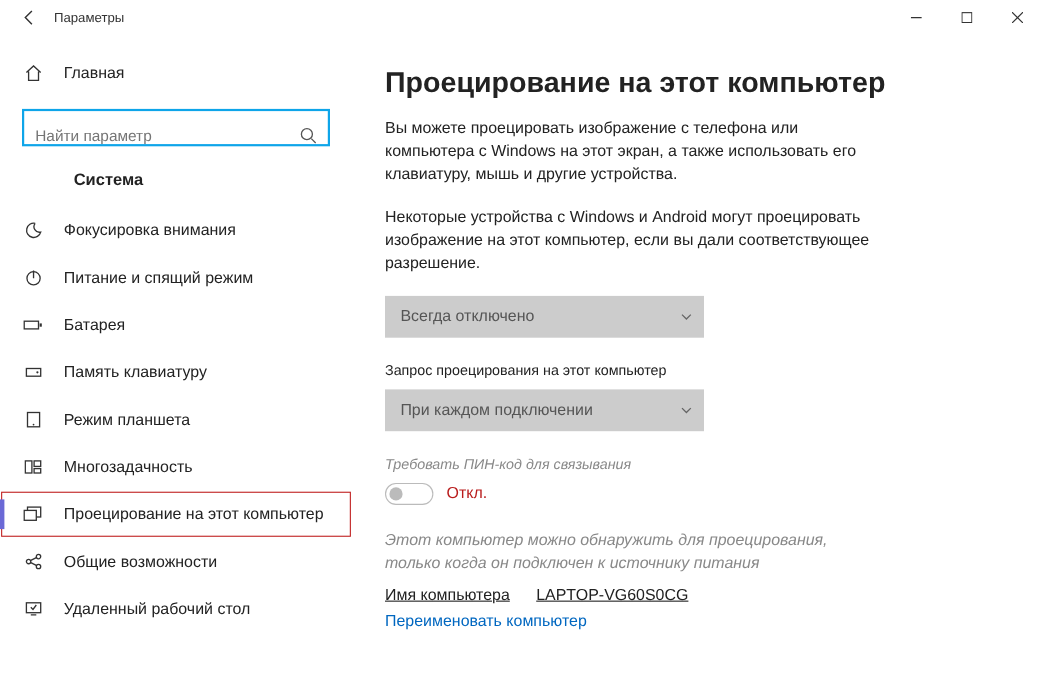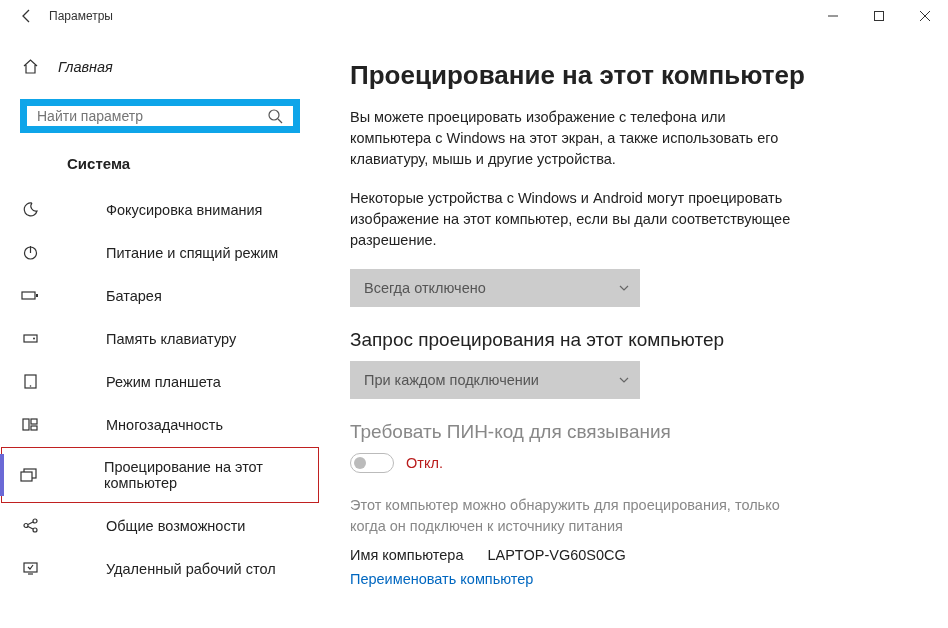--- a/index.html
+++ b/index.html
@@ -6,46 +6,46 @@
 body { background: #fff; width: 948px; height: 628px; overflow: hidden; display: flex; flex-direction: column; }
 .titlebar { height: 32px; display: flex; align-items: center; padding-left: 11px; }
 .titlebar .back { width: 32px; height: 32px; display: flex; align-items: center; justify-content: center; color: #333; }
 .titlebar .title { font-size: 12px; color: #333; margin-left: 6px; }
 .winctrl { margin-left: auto; display: flex; }
 .winctrl div { width: 46px; height: 32px; display: flex; align-items: center; justify-content: center; color: #333; font-size: 10px; }
 .content { flex: 1; display: flex; overflow: hidden; }
 .sidebar { width: 320px; padding: 18px 0 0 0; overflow-y: auto; }
 .home { display: flex; align-items: center; padding: 8px 20px; margin-bottom: 16px; }
 .home .ic { width: 20px; display: flex; justify-content: center; }
-.home .lbl { margin-left: 18px; font-size: 14.5px; color: #222; font-style: italic; }
-.search { margin: 0 20px 22px 20px; border: 7px solid #0ea5e9; height: 34px; display: flex; align-items: center; padding: 0 10px; background: #fff; }
+.home .lbl { margin-left: 18px; font-size: 14.5px; color: #222; }
+.search { margin: 0 20px 22px 20px; border: 2px solid #0ea5e9; height: 34px; display: flex; align-items: flex-end; padding: 0 10px; background: #fff; }
 .search input { border: none; outline: none; flex: 1; font-size: 14px; background: transparent; }
 .search .sic { color: #555; }
 .section { font-weight: 600; font-size: 15px; padding: 0 20px 16px 20px; color: #222; margin-left: 47px; }
-.nav-item { display: flex; align-items: center; padding: 13px 20px; font-size: 14.5px; color: #222; position: relative; gap: 48px; }
+.nav-item { display: flex; align-items: center; padding: 13px 20px; font-size: 14.5px; color: #222; position: relative; }
 .nav-item .ic { width: 20px; display: flex; justify-content: center; color: #333; }
 .nav-item .lbl { margin-left: 18px; }
 .nav-item.selected { background: #fff; }
 .nav-item.selected::before { content: ''; position: absolute; left: 0; top: 8px; bottom: 8px; width: 4px; background: #6b69d6; }
 .nav-item.highlighted { outline: 1px solid #c02020; outline-offset: -2px; }
 .main { flex: 1; padding: 28px 30px 10px 30px; overflow-y: auto; }
 .main h1 { font-size: 26px; font-weight: 600; color: #222; margin-bottom: 16px; }
 .main p { font-size: 14.5px; color: #222; margin-bottom: 18px; line-height: 1.45; max-width: 450px; }
 .dropdown { width: 290px; height: 38px; background: #ccc; display: flex; align-items: center; padding: 0 10px 0 14px; color: #555; font-size: 14.5px; margin-bottom: 22px; position: relative; }
 .dropdown .chev { margin-left: auto; }
-.label { font-size: 19px; color: #222; margin-bottom: 10px; }
-.label.disabled { color: #888; }
+.label { font-size: 13px; color: #222; margin-bottom: 10px; }
+.label.disabled { color: #888; font-style: italic; }
 .toggle-row { display: flex; align-items: center; margin-bottom: 22px; }
 .toggle { width: 44px; height: 20px; border: 1px solid #888; border-radius: 10px; position: relative; background: #fff; margin-right: 12px; }
 .toggle.disabled { border-color: #bbb; }
 .toggle .knob { width: 12px; height: 12px; border-radius: 6px; background: #888; position: absolute; top: 3px; left: 3px; }
 .toggle.disabled .knob { background: #bbb; }
 .toggle-lbl { font-size: 14.5px; color: #333; }
 .toggle-lbl.disabled { color: #b91c1c; }
-.pcname-row { display: flex; gap: 24px; font-size: 14.5px; color: #222; margin-bottom: 8px; }
+.pcname-row { display: flex; gap: 24px; font-size: 14.5px; color: #222; margin-bottom: 8px; text-decoration: underline; }
 .link { color: #0067c0; font-size: 14.5px; cursor: pointer; }
 svg { display: block; }
 </style>
 </head>
 <body>
 
 <div class="titlebar">
   <div class="back">
     <svg width="16" height="16" viewBox="0 0 16 16">
         <path d="M10 2 L4 8 L10 14" stroke="#333" stroke-width="1.3" fill="none"></path>

